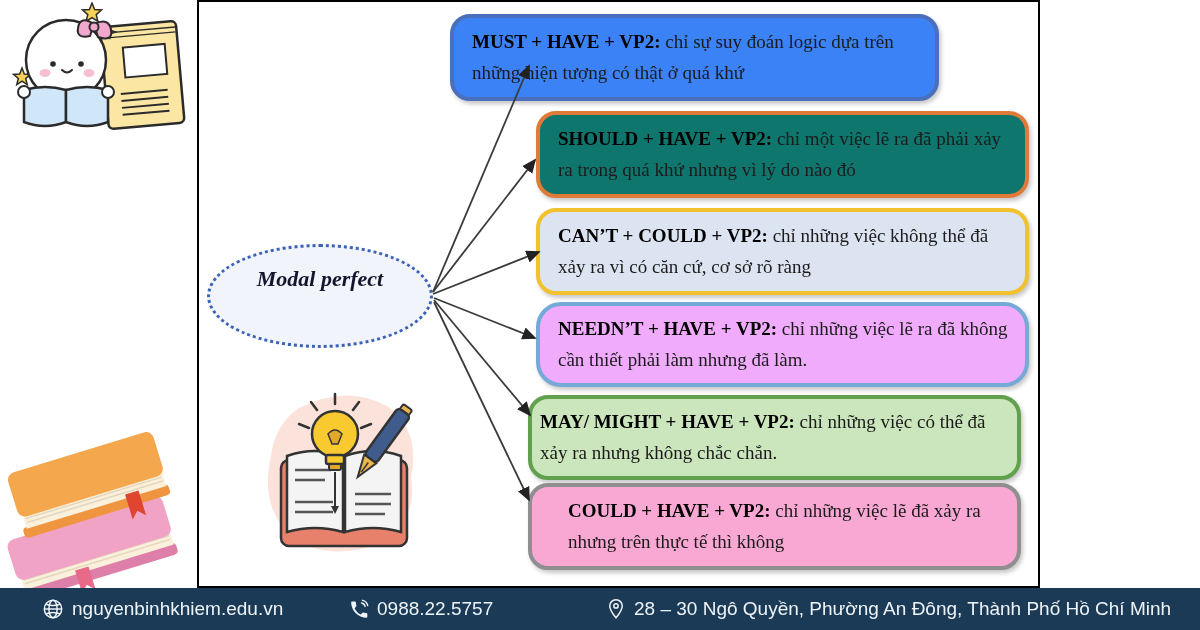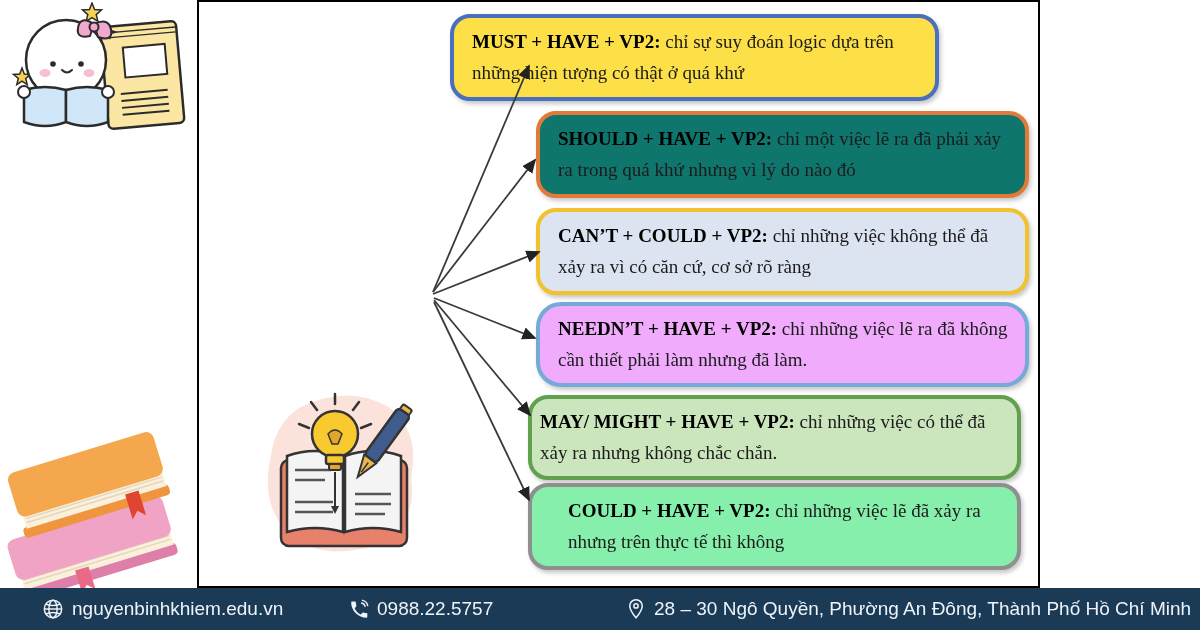--- a/index.html
+++ b/index.html
@@ -106,21 +106,21 @@
   .f-item {
     position: absolute;
     top: 0; height: 42px;
     display: flex;
     align-items: center;
     gap: 8px;
     white-space: nowrap;
   }
   #f-website { left: 42px; }
   #f-phone   { left: 348px; }
-  #f-address { left: 626px; }
+  #f-address { left: 606px; }
   .f-icon { display: flex; align-items: center; }
 </style>
 </head>
 <body>
 
 <svg class="reading-character" viewBox="0 0 182 130" aria-hidden="true">
 
   <g transform="rotate(-5 136 70)">
     <rect x="98" y="22" width="76" height="102" rx="5" fill="#fbe7a3" stroke="#2b2b2b" stroke-width="2.5"></rect>
     <line x1="99" y1="28" x2="173" y2="28" stroke="#2b2b2b" stroke-width="1.4"></line>
@@ -177,22 +177,25 @@
       <line x1="26" y1="74" x2="168" y2="74" stroke="#e4d6bd" stroke-width="1.5"></line>
       <line x1="26" y1="78" x2="168" y2="78" stroke="#e4d6bd" stroke-width="1.5"></line>
       <rect x="20" y="26" width="152" height="46" rx="8" fill="#f5a74e"></rect>
       <polygon points="128,80 142,80 142,106 135,99 128,106" fill="#e0452f"></polygon>
     </g>
   </g>
 </svg>
 
 <div class="main-box">
 
-
-  <div class="mbox" id="box-must" style="background: #fde047; border-color: rgb(74, 112, 189);">
+  <div class="ellipse">
+    <span class="ellipse-label">Modal perfect</span>
+  </div>
+
+  <div class="mbox" id="box-must" style="background: #3b82f6; border-color: rgb(74, 112, 189);">
     <p><b>MUST + HAVE + VP2:</b>
     <span>chỉ sự suy đoán logic dựa trên những hiện tượng có thật ở quá khứ</span></p>
   </div>
 
   <div class="mbox" id="box-should" style="background: #0f766e; border-color: rgb(224, 122, 56);">
     <p><b>SHOULD + HAVE + VP2:</b>
     <span>chỉ một việc lẽ ra đã phải xảy ra trong quá khứ nhưng vì lý do nào đó</span></p>
   </div>
 
   <div class="mbox" id="box-cant" style="background: rgb(221, 228, 241); border-color: rgb(242, 193, 46);">
@@ -203,21 +206,21 @@
   <div class="mbox" id="box-neednt" style="background: #f0abfc; border-color: rgb(116, 169, 216); border-radius: 25px;">
     <p><b>NEEDN’T + HAVE + VP2:</b>
     <span>chỉ những việc lẽ ra đã không cần thiết phải làm nhưng đã làm.</span></p>
   </div>
 
   <div class="mbox" id="box-may" style="background: rgb(203, 229, 188); border-color: rgb(97, 160, 76);">
     <p><b>MAY/ MIGHT + HAVE + VP2:</b>
     <span>chỉ những việc có thể đã xảy ra nhưng không chắc chắn.</span></p>
   </div>
 
-  <div class="mbox" id="box-could" style="background: #86efac; border-color: rgb(143, 143, 143); padding-left: 36px;">
+  <div class="mbox" id="box-could" style="background: #f9a8d4; border-color: rgb(143, 143, 143); padding-left: 36px;">
     <p><b>COULD + HAVE + VP2:</b>
     <span>chỉ những việc lẽ đã xảy ra nhưng trên thực tế thì không</span></p>
   </div>
 
   <svg class="notebook-illustration" viewBox="0 0 158 168" aria-hidden="true">
     <path d="M34 18 Q82 -6 122 16 Q156 40 146 88 Q154 134 108 156 Q60 170 28 148 Q-6 118 6 66 Q10 34 34 18 Z" fill="#fbe2da"></path>
 
     <g>
       <rect x="16" y="70" width="126" height="86" rx="8" fill="#e8816b" stroke="#333333" stroke-width="2.5"></rect>
       <path d="M22 66 Q50 56 78 66 L78 142 Q50 134 22 142 Z" fill="#f4f4f4" stroke="#333333" stroke-width="2.5"></path>

